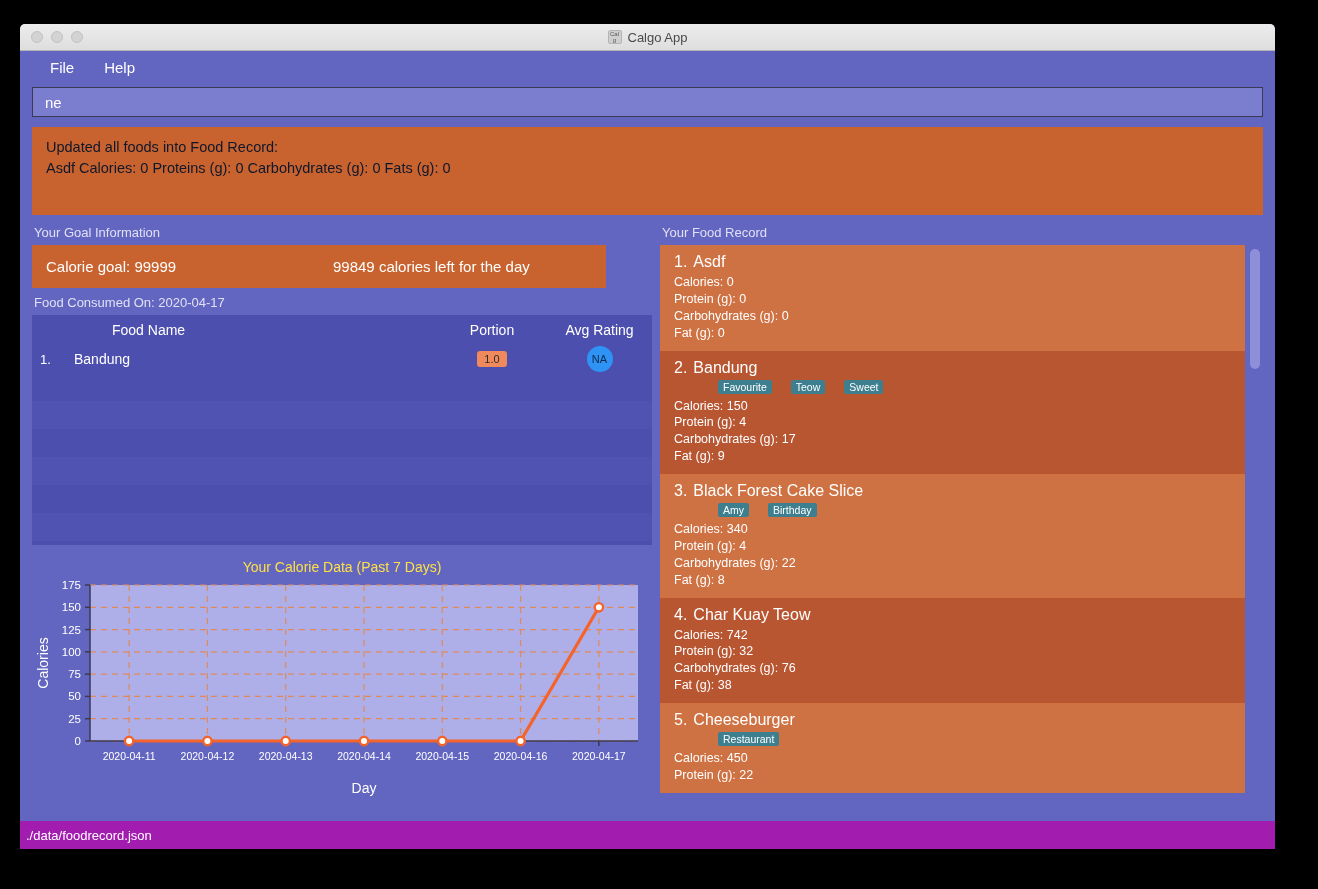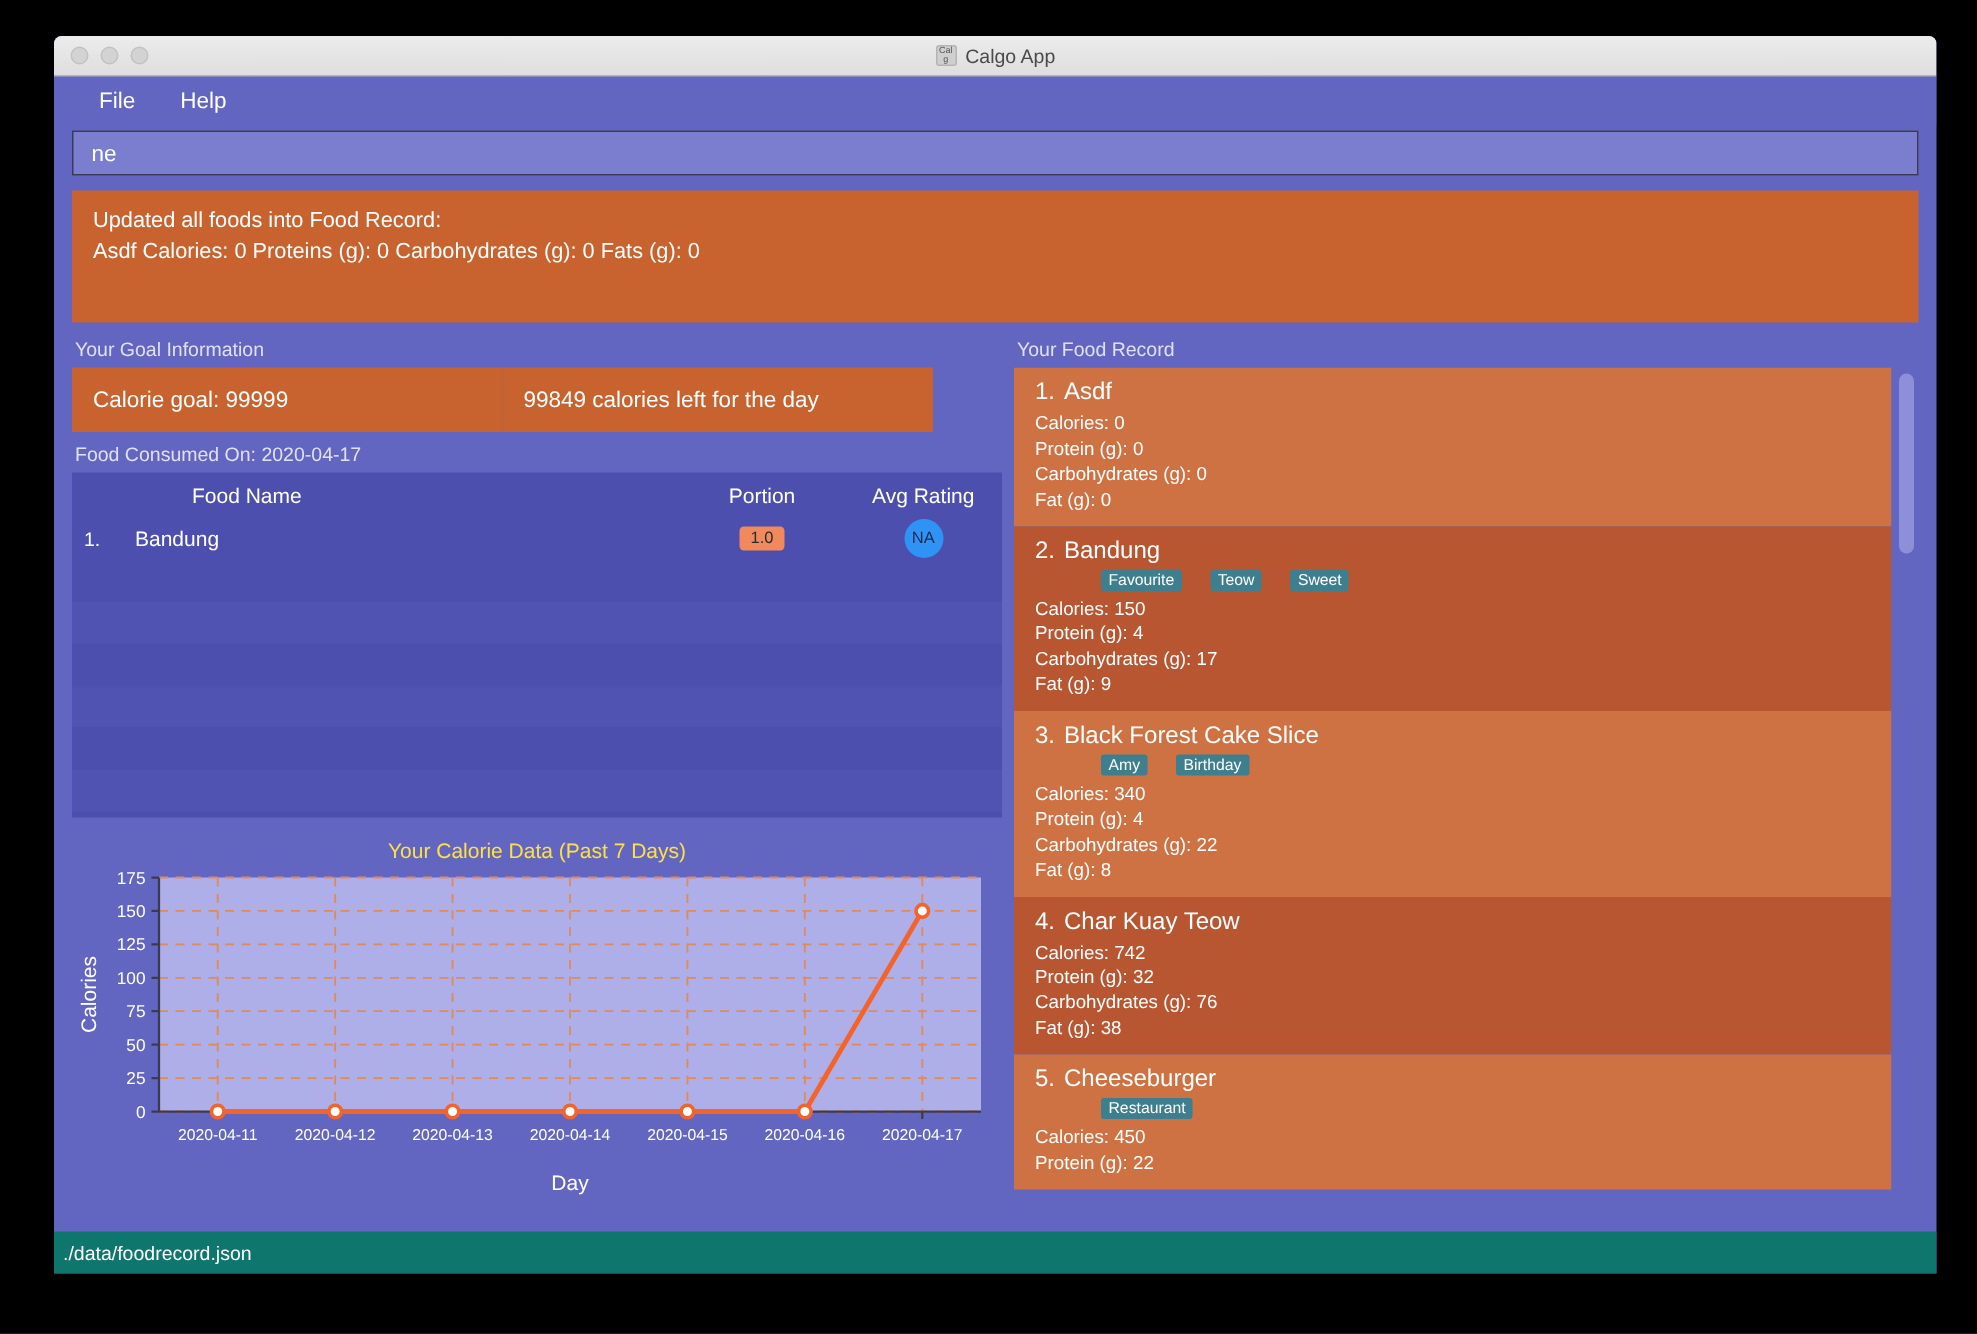--- a/index.html
+++ b/index.html
@@ -4,21 +4,21 @@
 <style>
   * { box-sizing: border-box; margin: 0; padding: 0; }
   html, body {
     width: 1318px; height: 889px;
     background: #000000;
     font-family: "Liberation Sans", sans-serif;
     overflow: hidden;
   }
   #window {
     position: absolute;
-    left: 36px; top: 24px;
+    left: 20px; top: 24px;
     width: 1255px; height: 825px;
     background: #6366c0;
     border-radius: 5px 5px 0 0;
     overflow: hidden;
     box-shadow: 0 6px 26px rgba(0,0,0,0.55);
   }
   
   #titlebar {
     position: relative;
     height: 27px;
@@ -65,21 +65,21 @@
     font-family: "Liberation Sans", sans-serif;
     outline: none;
   }
 
   
   #banner-wrap { padding: 10px 12px 6px 12px; }
   #banner {
     background: #c8632f;
     min-height: 88px;
     padding: 10px 14px;
-    color: #ffffff; font-size: 14.5px; line-height: 1.45;
+    color: #0f172a; font-size: 14.5px; line-height: 1.45;
   }
 
   
   #main {
     display: flex; gap: 0;
     padding: 0 12px;
     height: 578px;
   }
   #left-col { width: 628px; padding-right: 8px; display: flex; flex-direction: column; }
   #right-col { flex: 1; display: flex; flex-direction: column; }
@@ -172,21 +172,21 @@
     background: #6366c0;
   }
   #rec-thumb {
     position: absolute; left: 1px; top: 2px; width: 10px; height: 120px;
     background: #8d8fd8; border-radius: 5px;
   }
 
   
   #statusbar {
     position: absolute; left: 0; right: 0; bottom: 0;
-    height: 28px; background: #0f766e;
+    height: 28px; background: #a21caf;
     display: flex; align-items: center; padding-left: 6px;
     font-size: 13px; color: #ffffff;
   }
 </style>
 </head>
 <body>
 
 <div id="window">
 
   <div id="titlebar">

